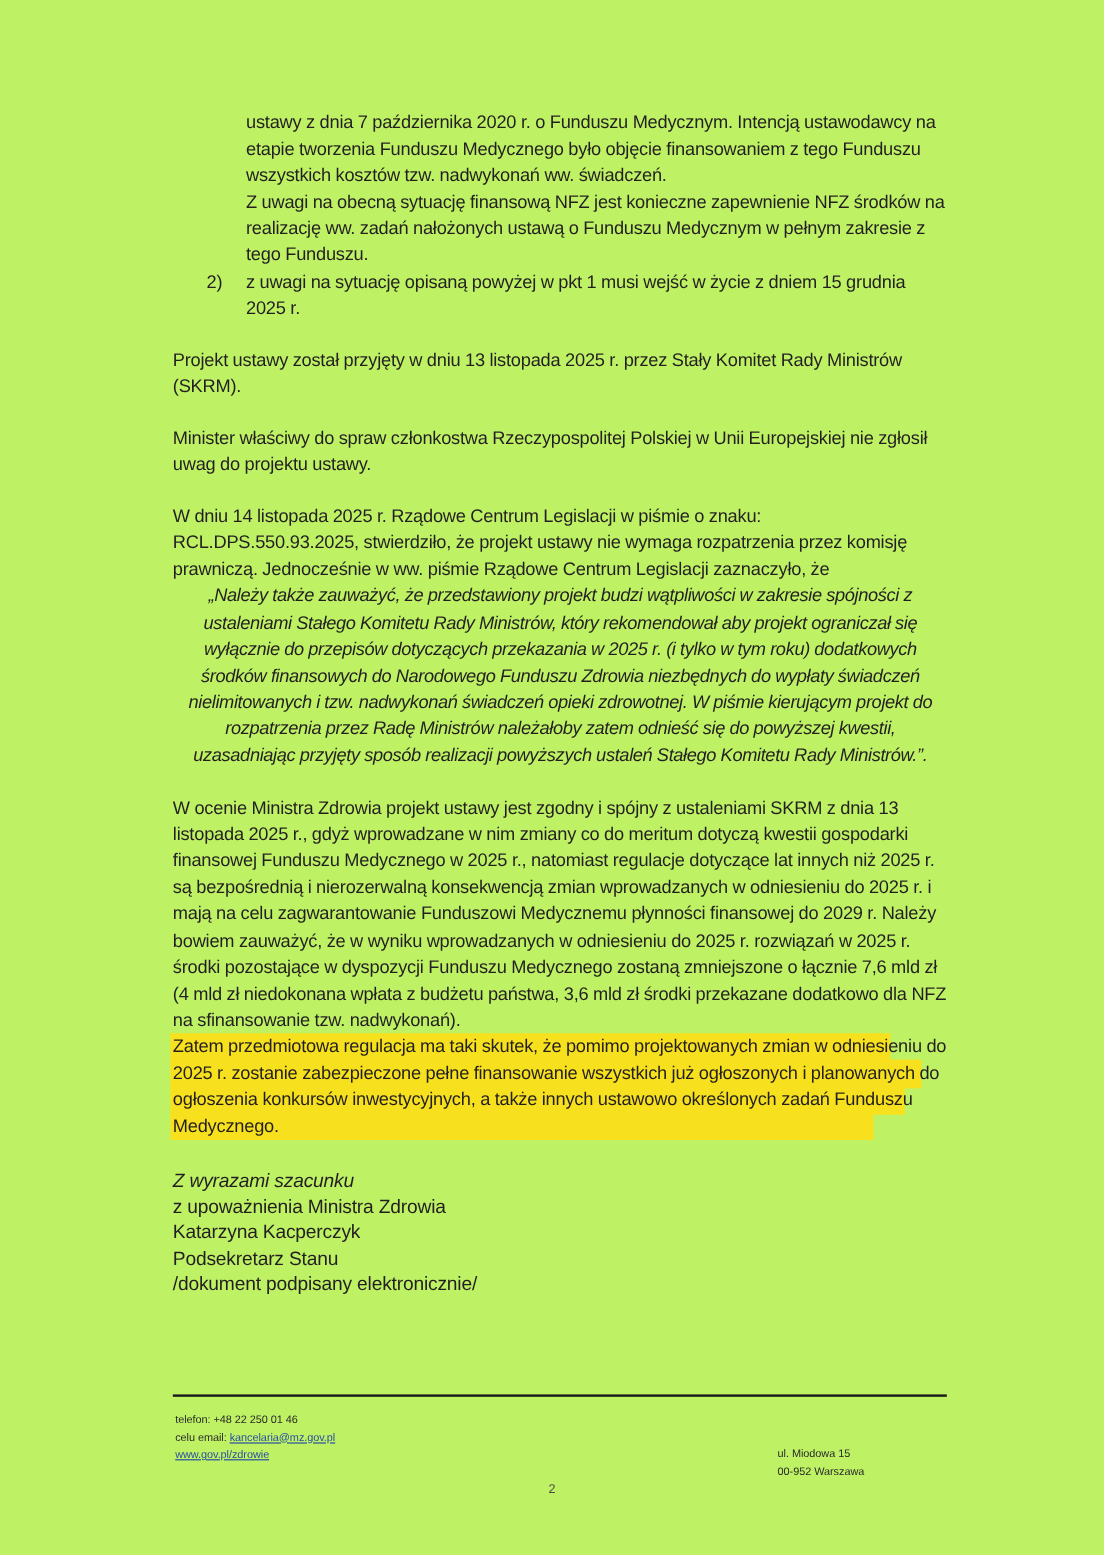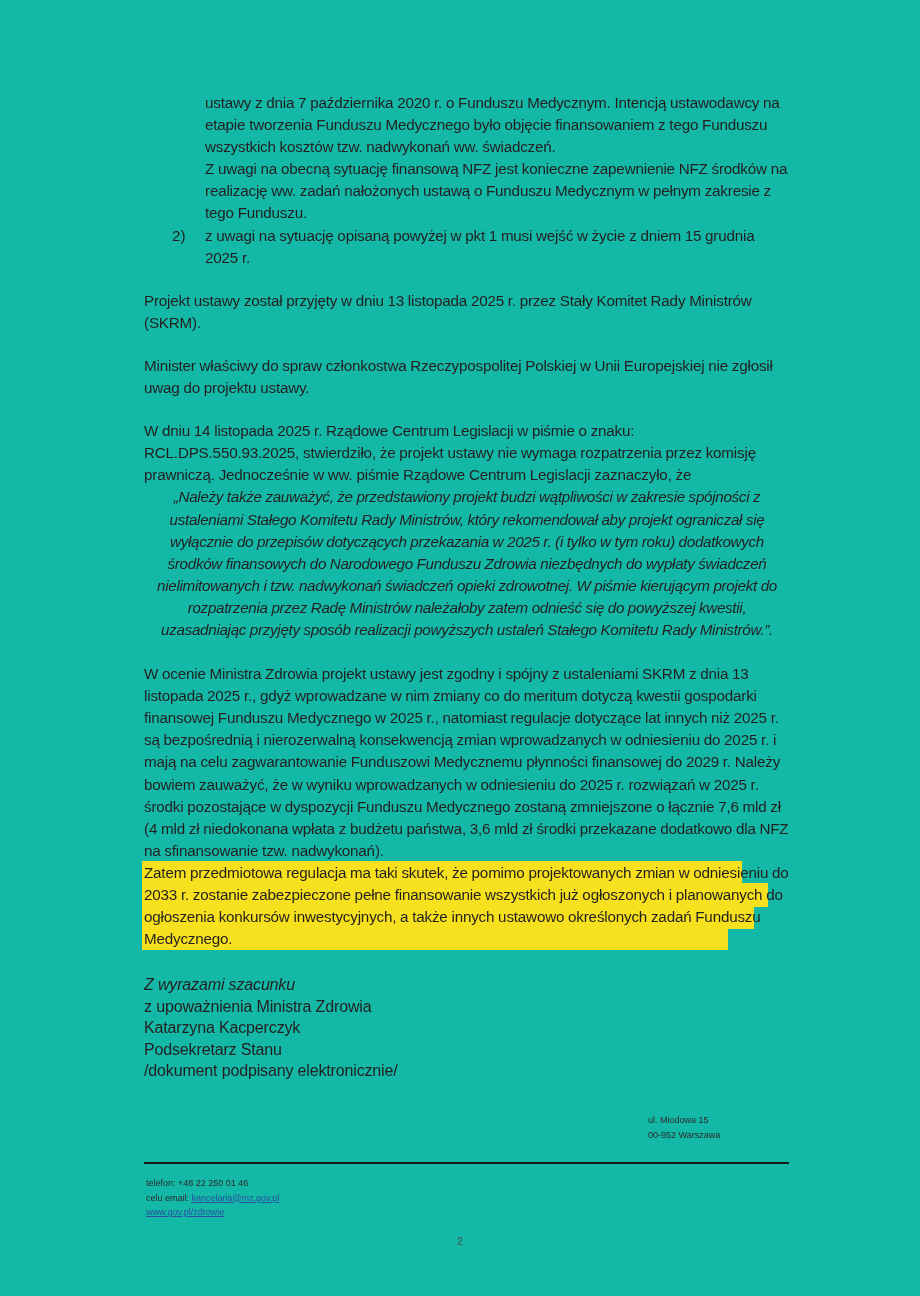--- a/index.html
+++ b/index.html
@@ -13,21 +13,21 @@
     height: 1296px;
     position: relative;
     font-family: "Liberation Sans", sans-serif;
     color: #231f20;
     overflow: hidden;
   }
 
   .page {
     position: absolute;
     inset: 0;
-    background: #14b8a6;
+    background: #bef264;
   }
 
   
   .content {
     position: absolute;
     left: 144px;
     top: 92px;
     width: 646px;
   }
 
@@ -110,21 +110,21 @@
     left: 146px;
     top: 1176px;
     font-size: 9.1px;
     line-height: 14.6px;
     color: #2b2b2b;
     letter-spacing: -0.05px;
   }
   .footer-right {
     position: absolute;
     left: 648px;
-    top: 1113px;
+    top: 1204px;
     font-size: 9.1px;
     line-height: 14.6px;
     color: #2b2b2b;
     letter-spacing: -0.05px;
   }
   .flink {
     color: #2b4fa2;
     text-decoration: underline;
     text-align: right;
   }
@@ -170,21 +170,21 @@
 
     <div class="gap-para-lg"></div>
 
     <p class="para">W ocenie Ministra Zdrowia projekt ustawy jest zgodny i spójny z ustaleniami SKRM z dnia 13 listopada 2025 r., gdyż wprowadzane w nim zmiany co do meritum dotyczą kwestii gospodarki finansowej Funduszu Medycznego w 2025 r., natomiast regulacje dotyczące lat innych niż 2025 r. są bezpośrednią i nierozerwalną konsekwencją zmian wprowadzanych w odniesieniu do 2025 r. i mają na celu zagwarantowanie Funduszowi Medycznemu płynności finansowej do 2029 r. Należy bowiem zauważyć, że w wyniku wprowadzanych w odniesieniu do 2025 r. rozwiązań w 2025 r. środki pozostające w dyspozycji Funduszu Medycznego zostaną zmniejszone o łącznie 7,6 mld zł (4 mld zł niedokonana wpłata z budżetu państwa, 3,6 mld zł środki przekazane dodatkowo dla NFZ na sfinansowanie tzw. nadwykonań).</p>
 
     <div class="highlight-wrap">
       <div class="hl-band" style="left:-2px; top:-1px; width:600px; height:24px;"></div>
       <div class="hl-band" style="left:-2px; top:21px; width:626px; height:24px;"></div>
       <div class="hl-band" style="left:-2px; top:43px; width:612px; height:24px;"></div>
       <div class="hl-band" style="left:-2px; top:65px; width:586px; height:23px;"></div>
-      <p class="para">Zatem przedmiotowa regulacja ma taki skutek, że pomimo projektowanych zmian w odniesieniu do 2033 r. zostanie zabezpieczone pełne finansowanie wszystkich już ogłoszonych i planowanych do ogłoszenia konkursów inwestycyjnych, a także innych ustawowo określonych zadań Funduszu Medycznego.</p>
+      <p class="para">Zatem przedmiotowa regulacja ma taki skutek, że pomimo projektowanych zmian w odniesieniu do 2025 r. zostanie zabezpieczone pełne finansowanie wszystkich już ogłoszonych i planowanych do ogłoszenia konkursów inwestycyjnych, a także innych ustawowo określonych zadań Funduszu Medycznego.</p>
     </div>
 
     <div class="signature">
       <div class="sig-line sig-italic">Z wyrazami szacunku</div>
       <div class="sig-line">z upoważnienia Ministra Zdrowia</div>
       <div class="sig-line">Katarzyna Kacperczyk</div>
       <div class="sig-line">Podsekretarz Stanu</div>
       <div class="sig-line">/dokument podpisany elektronicznie/</div>
     </div>
 

